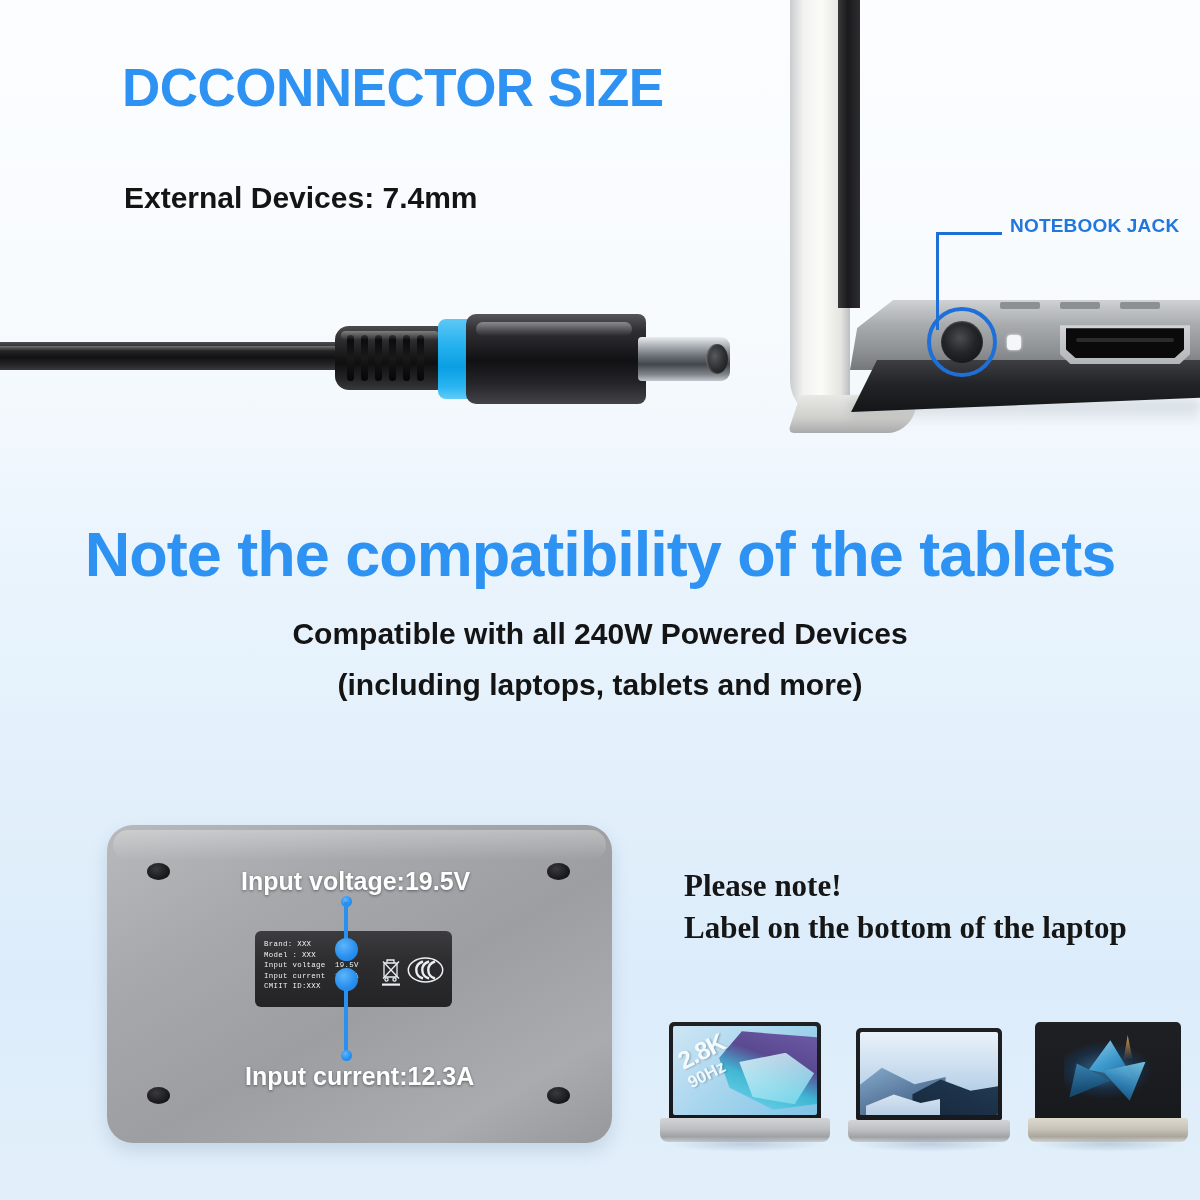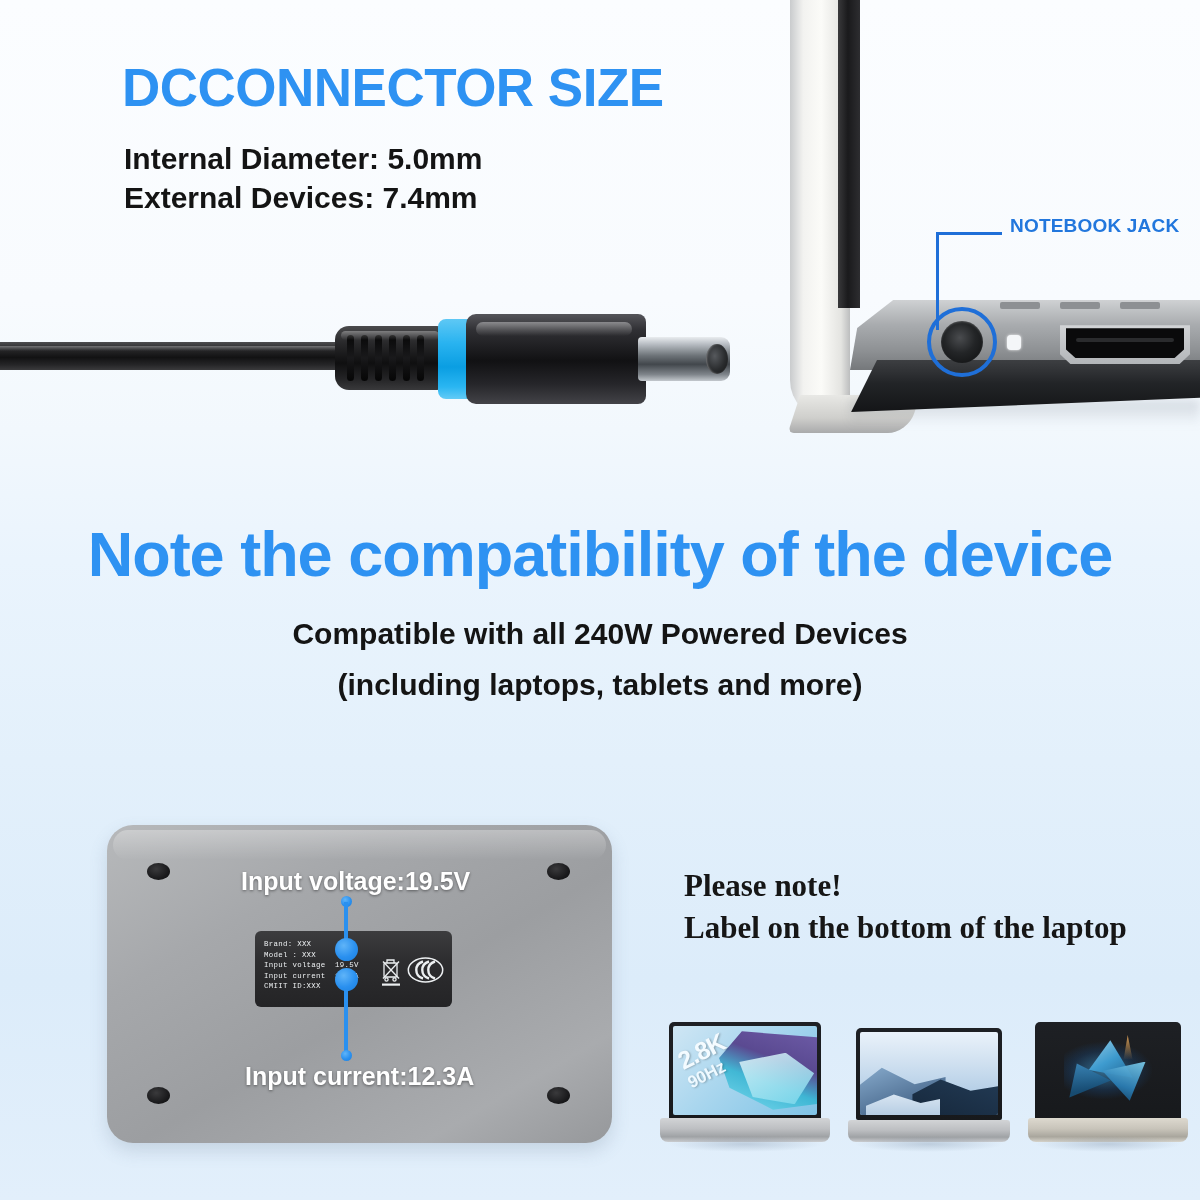--- a/index.html
+++ b/index.html
@@ -334,21 +334,20 @@
   }
 </style>
 </head>
 <body>
 
 <div id="page">
 
   <div id="section-top">
 
     <div class="s1-title">DCCONNECTOR SIZE</div>
-    <div class="s1-line1">Internal Diameter: 5.0mm</div>
     <div class="s1-line2">External Devices: 7.4mm</div>
 
     <div id="plug">
       <div class="cable"></div>
       <div class="strain">
         <div class="rib" style="left:12px"></div>
         <div class="rib" style="left:26px"></div>
         <div class="rib" style="left:40px"></div>
         <div class="rib" style="left:54px"></div>
         <div class="rib" style="left:68px"></div>
@@ -378,21 +377,21 @@
     </div>
 
     <div id="jack-callout">
       <div class="callout-label">NOTEBOOK JACK</div>
       <div class="callout-h"></div>
       <div class="callout-v"></div>
     </div>
   </div>
 
   <div id="section-mid">
-    <div class="s2-title">Note the compatibility of the device</div>
+    <div class="s2-title">Note the compatibility of the tablets</div>
     <div class="s2-sub1">Compatible with all 240W Powered Devices</div>
     <div class="s2-sub2">(including laptops, tablets and more)</div>
   </div>
 
   <div id="section-bottom">
 
     <div id="panel">
       <div class="foot tl"></div>
       <div class="foot tr"></div>
       <div class="foot bl"></div>

